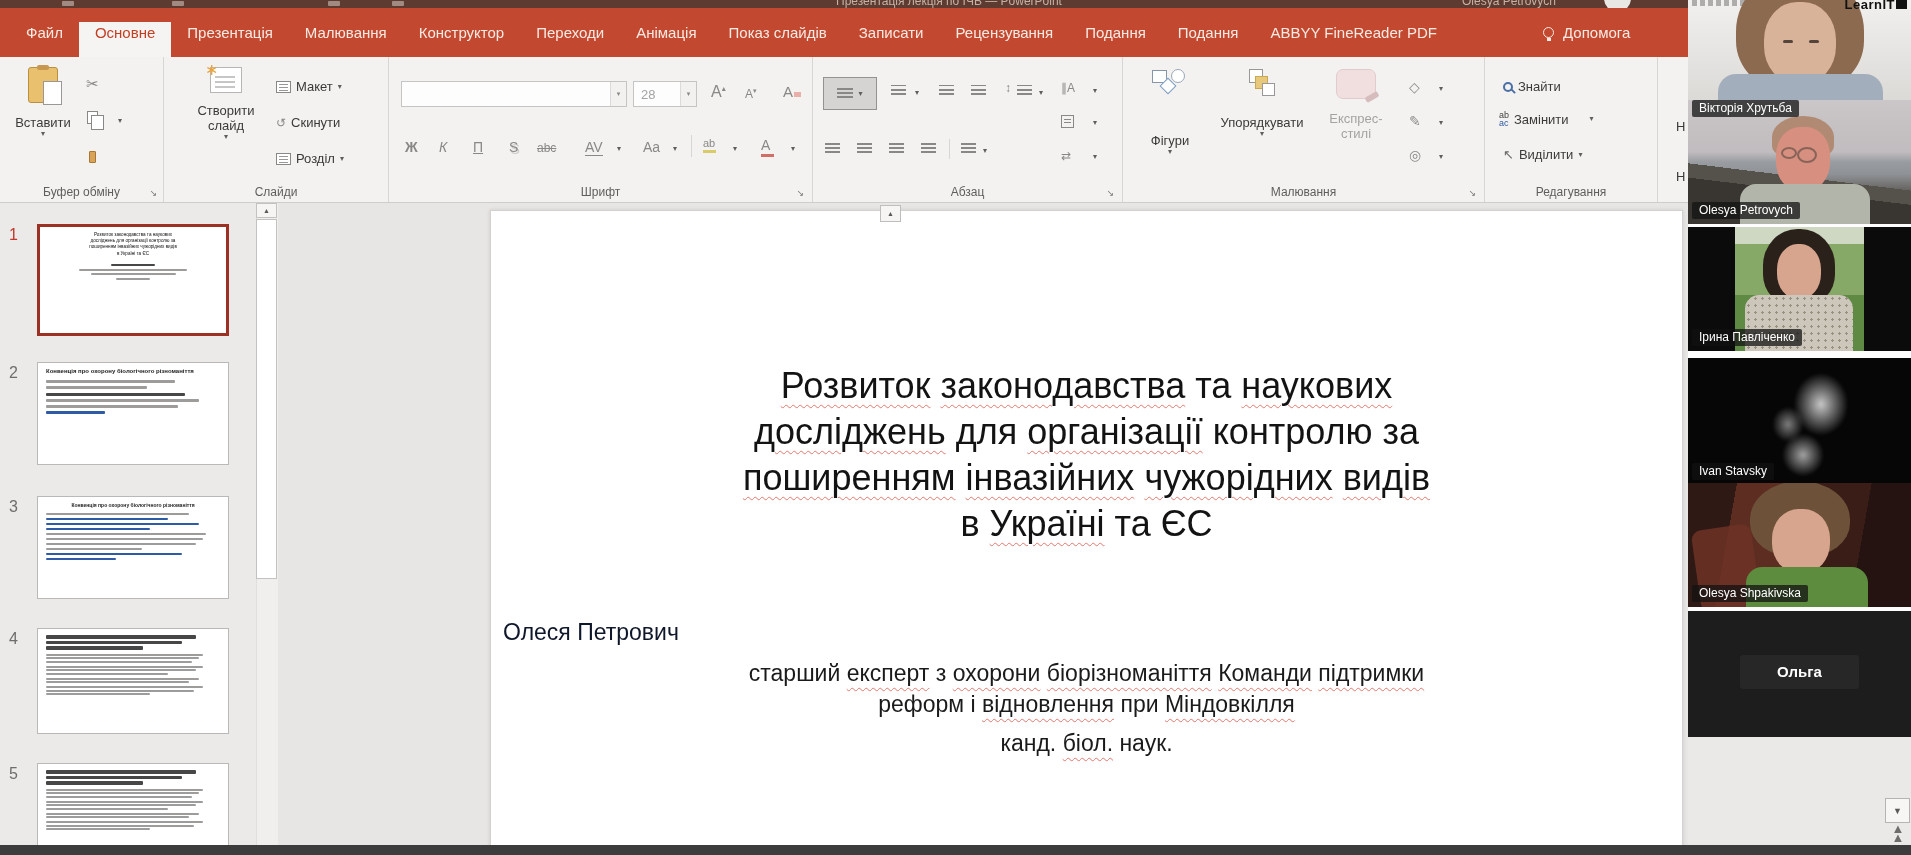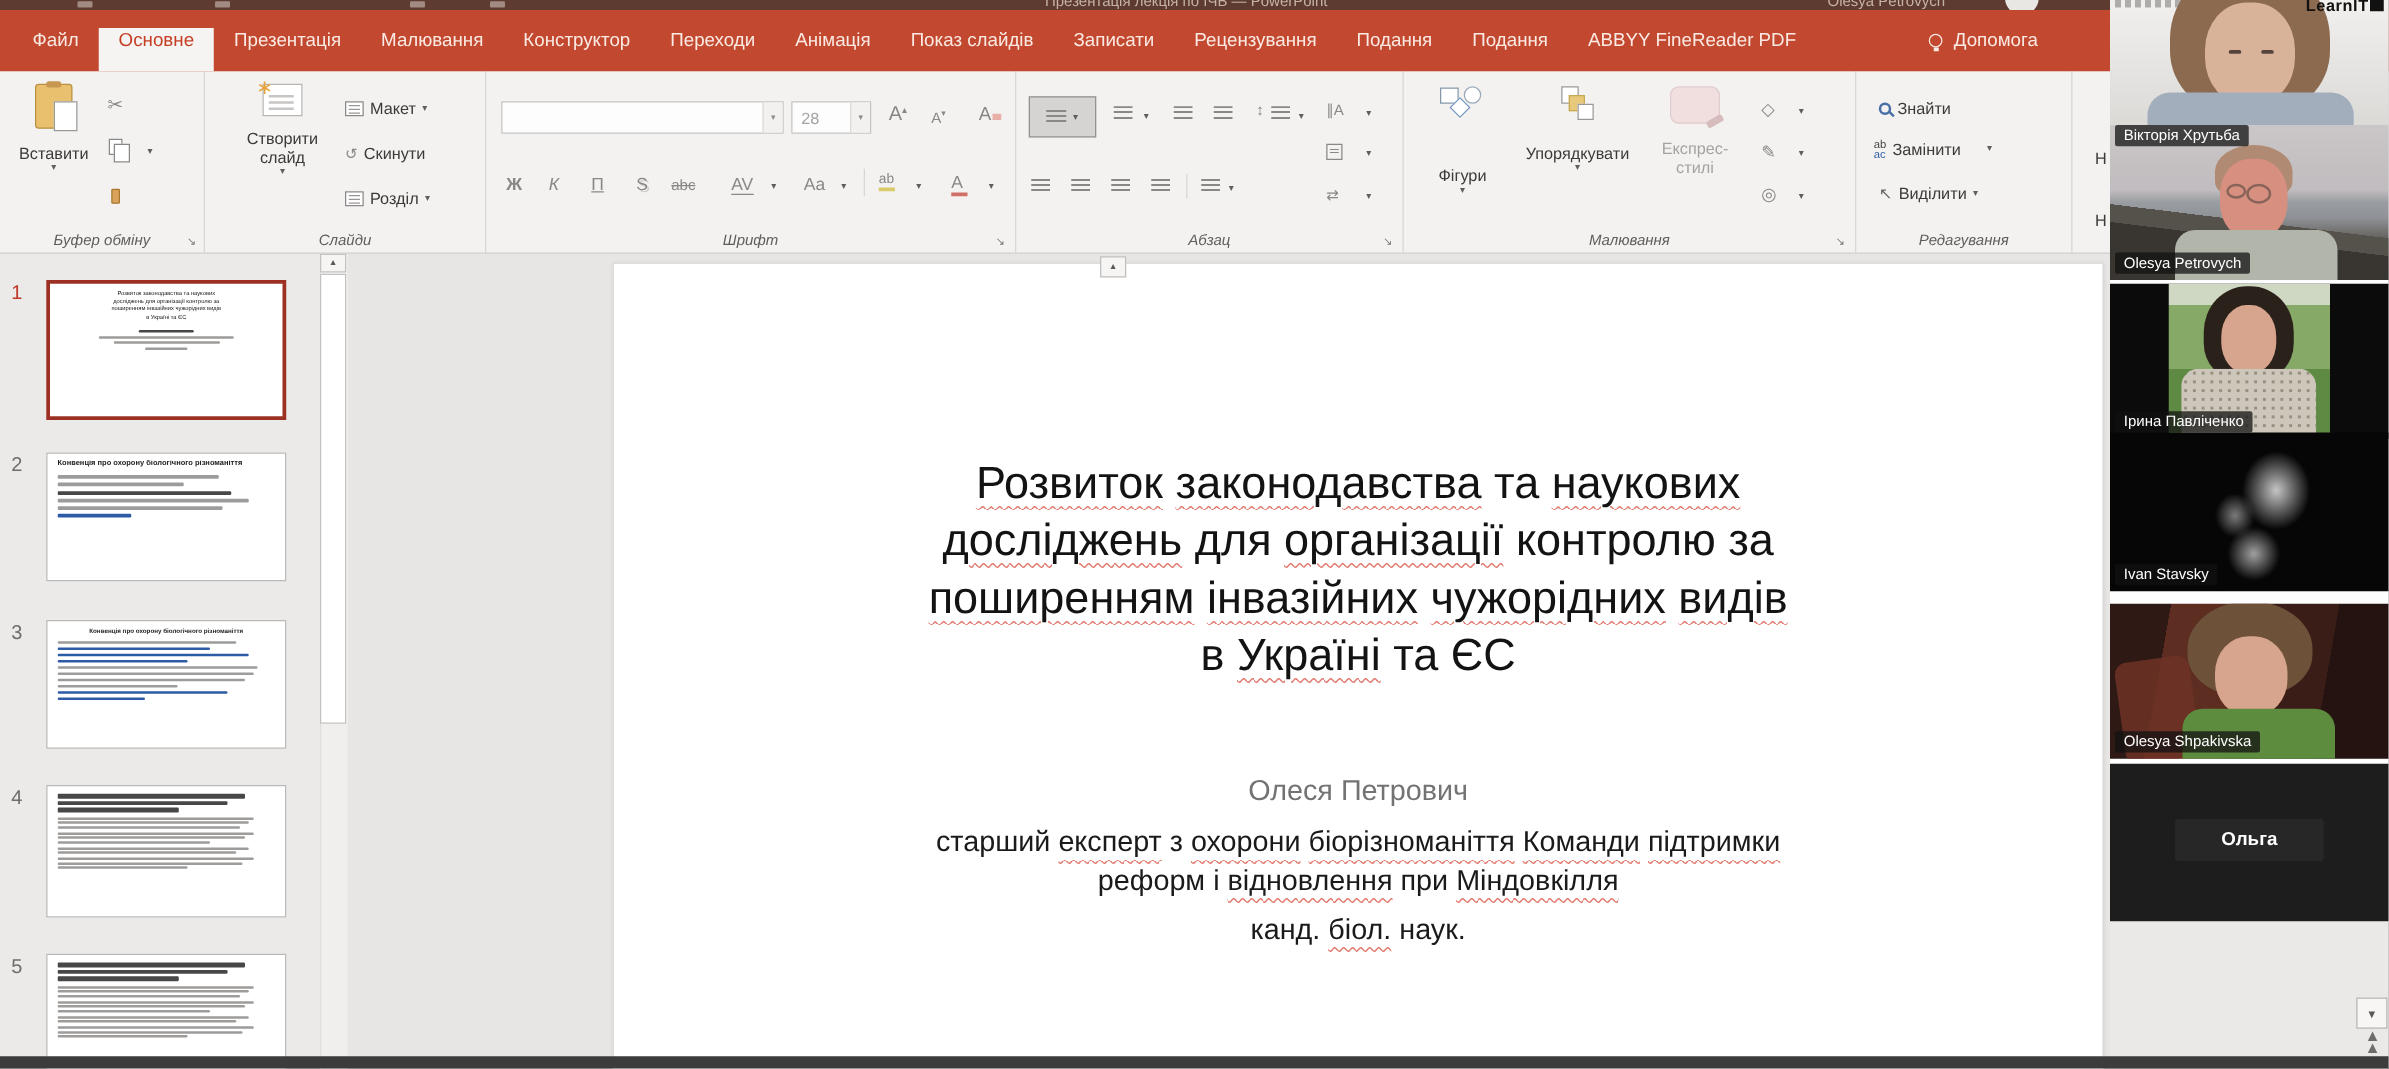--- a/index.html
+++ b/index.html
@@ -17,21 +17,21 @@
   .tabs{display:flex;align-items:stretch;height:49px;padding-left:10px;}
   .tab{display:flex;align-items:center;padding:0 16px;font-size:15px;color:#fbeae4;cursor:default;white-space:nowrap;}
   .tab.active{background:linear-gradient(#c2492f 0 14px,#f5f4f2 14px);color:#c43e22;}
   .help-cluster{position:absolute;left:1543px;top:0;height:49px;display:flex;align-items:center;gap:9px;color:#fbeae4;font-size:15px;}
   .bulb{width:11px;height:11px;border:1.5px solid #fbeae4;border-radius:50%;position:relative;}
   .bulb::after{content:'';position:absolute;left:2.5px;bottom:-4px;width:4px;height:3px;background:#fbeae4;}
 
   
   .ribbon{position:absolute;left:0;top:57px;width:1911px;height:146px;background:#f3f2f1;border-bottom:1px solid #cfcdcb;z-index:10;}
   .rgroup{position:absolute;top:0;height:145px;border-right:1px solid #d8d6d4;}
-  .glabel{position:absolute;left:0;right:0;bottom:3px;text-align:center;font-size:12px;color:#605e5c;white-space:nowrap;font-style:italic;}
+  .glabel{position:absolute;left:0;right:0;bottom:3px;text-align:center;font-size:12px;color:#605e5c;white-space:nowrap;}
   .launcher{position:absolute;bottom:4px;font-size:9px;color:#7a7876;line-height:9px;}
   .bigbtn{position:absolute;display:flex;flex-direction:column;align-items:center;font-size:13px;color:#3b3a39;text-align:center;}
   .chev{font-size:8px;color:#605e5c;line-height:8px;}
   .smallrow{position:absolute;display:flex;align-items:center;gap:5px;font-size:13px;color:#3b3a39;white-space:nowrap;}
   .ico{display:inline-block;}
   .dis{color:#a5a3a1;}
 
   
   .i-paste{width:30px;height:36px;background:#e9c06e;border:1px solid #b89040;border-radius:3px;position:relative;}
   .i-paste::before{content:'';position:absolute;left:8px;top:-3px;width:12px;height:5px;background:#c89850;border-radius:2px;}
@@ -104,21 +104,21 @@
   .tb-bar{background:#9a9a9a;border-radius:1px;}
   .tb-d{background:#474747;}
   .tb-g{background:#9e9c9a;}
   .tb-b{background:#2e5ba6;}
 
   
   .editor{position:absolute;left:278px;top:203px;width:1633px;height:652px;background:#e8e6e4;}
   .slide{position:absolute;left:490px;top:210px;width:1193px;height:680px;background:#fff;border:1px solid #d4d2d0;box-shadow:0 0 4px rgba(0,0,0,.12);z-index:6;}
   .scrollup-main{position:absolute;left:880px;top:205px;width:21px;height:17px;background:#f6f5f4;border:1px solid #c0bebc;display:flex;align-items:center;justify-content:center;font-size:7px;color:#5a5856;z-index:7;}
   .s-title{position:absolute;left:0;right:0;top:152px;text-align:center;font-size:36px;line-height:46px;color:#131313;}
-  .s-author{position:absolute;left:0;right:0;top:408px;text-align:center;font-size:23px;color:#737373;}
+  .s-author{position:absolute;left:12px;right:0;top:408px;text-align:left;font-size:23px;color:#0f172a;}
   .s-sub{position:absolute;left:0;right:0;top:447px;text-align:center;font-size:23px;line-height:31px;color:#1a1a1a;}
   .s-deg{position:absolute;left:0;right:0;top:519px;text-align:center;font-size:23px;color:#1a1a1a;}
   .w.u{text-decoration:underline;text-decoration-style:wavy;text-decoration-color:#e2786d;text-decoration-thickness:1px;text-underline-offset:6px;}
 
   
   .videos{position:absolute;left:1688px;top:0;width:223px;height:737px;background:#fdfdfd;z-index:40;}
   .tile{position:absolute;left:0;width:223px;overflow:hidden;background:#111;}
   .nlabel{position:absolute;left:4px;bottom:5px;background:rgba(18,18,18,.74);color:#fff;font-size:12px;padding:1px 7px 2px;border-radius:2px;white-space:nowrap;z-index:3;}
   .center-name{position:absolute;left:0;right:0;top:52px;text-align:center;color:#fff;font-weight:bold;font-size:15px;z-index:3;}
   .v1{background:linear-gradient(180deg,#f1f0ee,#d7d5d2);}
@@ -497,21 +497,21 @@
         <div class="nlabel">Olesya Petrovych</div>
       </div>
       <div class="tile v3" style="top: 227px; height: 124px;">
         <div class="sc-pillar">
           <div class="sc-hair3"></div>
           <div class="sc-face3"></div>
           <div class="sc-body3"></div>
         </div>
         <div class="nlabel">Ірина Павліченко</div>
       </div>
-      <div class="tile v4" style="top: 346px; height: 127px; text-decoration: underline;">
+      <div class="tile v4" style="top: 358px; height: 127px; text-decoration: underline;">
         <div class="sc-glow"></div>
         <div class="nlabel">Ivan Stavsky</div>
       </div>
       <div class="tile v5" style="top: 483px; height: 124px;">
         <div class="sc-chair"></div>
         <div class="sc-hair5"></div>
         <div class="sc-face5"></div>
         <div class="sc-body5"></div>
         <div class="nlabel">Olesya Shpakivska</div>
       </div>

